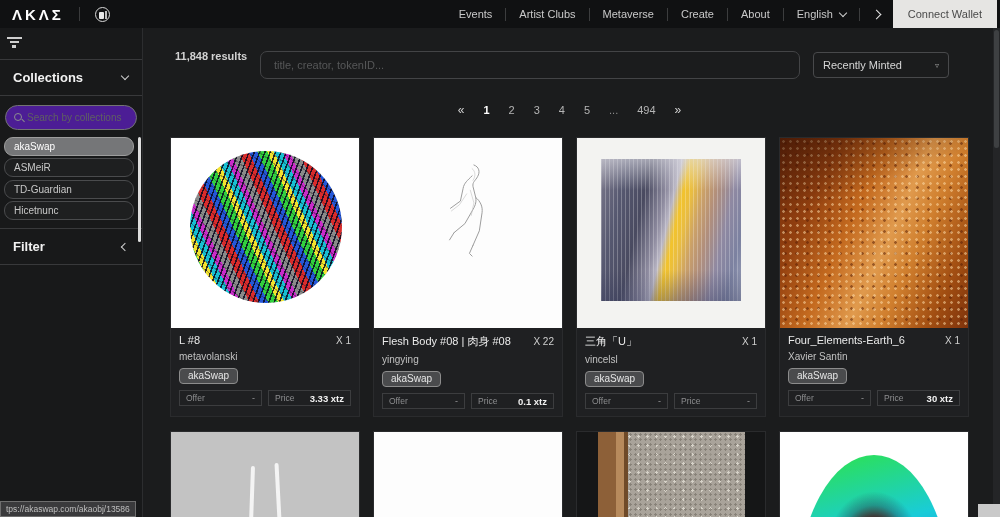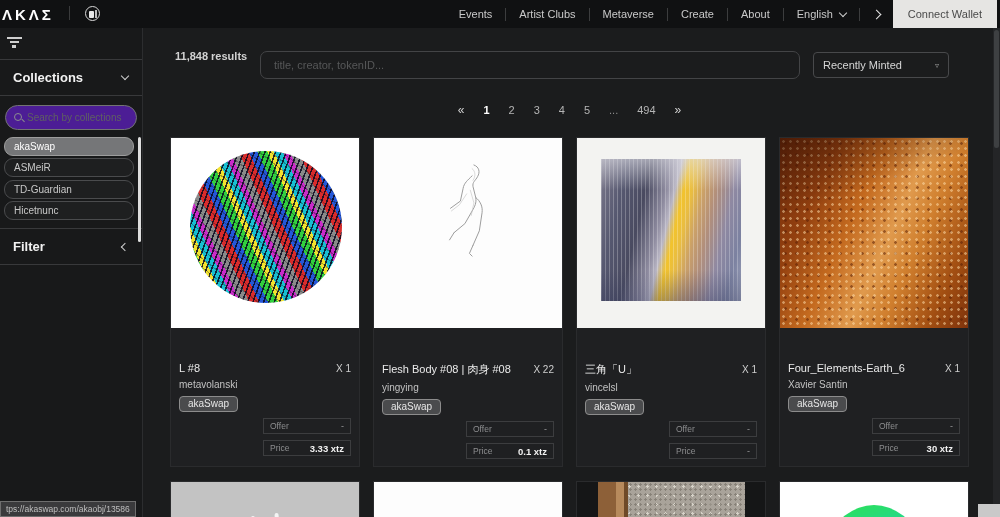--- a/index.html
+++ b/index.html
@@ -6,21 +6,21 @@
   html,body { width:1000px; height:517px; overflow:hidden; background:#1b1c1d;
     font-family:"Liberation Sans", sans-serif; }
   .chev { display:inline-block; width:6px; height:6px; border-right:1.6px solid #cfcfcf; border-bottom:1.6px solid #cfcfcf; }
   .chev.down { transform:rotate(45deg); margin-top:-3px; }
   .chev.left { transform:rotate(135deg); }
   .chev.right { transform:rotate(-45deg); border-color:#e6e6e6; width:7px; height:7px; }
 
   
   .navbar { position:absolute; left:0; top:0; width:1000px; height:28px; background:#101112;
     display:flex; align-items:center; z-index:30; }
-  .logo-wrap { display:flex; align-items:flex-start; gap:15px; padding-left:2px; }
+  .logo-wrap { display:flex; align-items:center; gap:15px; padding-left:12px; }
   .logo-text { color:#fff; font-size:15px; font-weight:bold; letter-spacing:3px; cursor:pointer; }
   .logo-sep { width:1px; height:14px; background:#3a3b3c; }
   .logo-mark { width:15px; height:15px; border-radius:50%; border:1.3px solid #d8d8d8; position:relative; }
   .logo-mark:before { content:""; position:absolute; left:3px; top:4px; width:5px; height:7px; background:#e8e8e8; border-radius:1px; }
   .logo-mark:after { content:""; position:absolute; right:2px; top:3px; width:2px; height:8px; background:#bdbdbd; }
   .nav-right { margin-left:auto; display:flex; align-items:center; height:28px; }
   .nav-item { color:#c9c9c9; font-size:11px; padding:0 13px; height:28px; display:flex; align-items:center; gap:7px; cursor:pointer; }
   .nav-sep { width:1px; height:13px; background:#3c3d3e; }
   .connect-btn { height:28px; background:#e6e5e3; color:#4a4a4a; font-size:11px; padding:0 15px;
     display:flex; align-items:center; margin-right:3px; cursor:pointer; border:none; }
@@ -68,28 +68,28 @@
   .pg { padding:2px 5px; cursor:pointer; }
   .pg.current { color:#ffffff; font-weight:bold; }
   .pg.arrow { font-size:12px; color:#d2d2d2; }
   .pg.dots { color:#8b8b8b; cursor:default; }
 
   .grid { position:absolute; left:27px; top:109px; width:799px; display:grid;
     grid-template-columns:repeat(4,190px); column-gap:13px; row-gap:14px; }
   .card { width:190px; background:#1f2022; border:1px solid #2a2b2d; cursor:pointer; }
   .card.partial { height:90px; overflow:hidden; border-bottom:none; }
   .card-img { position:relative; width:188px; height:190px; overflow:hidden; background:#fff; }
-  .card-info { padding:6px 8px 7px 8px;margin-top:28px; }
+  .card-info { padding:6px 8px 7px 8px; }
   .t-row { display:flex; justify-content:space-between; align-items:baseline; }
   .title { color:#eaeaea; font-size:11px; white-space:nowrap; overflow:hidden; text-overflow:ellipsis; }
   .edition { color:#cfcfcf; font-size:10px; margin-left:6px; flex:none; }
   .creator { color:#c2c2c2; font-size:10px; margin-top:5px; }
   .badge { display:inline-block; margin-top:6px; font-size:10px; color:#e6e6e6; background:#4a4b4d;
     border:1px solid #8c8c8c; border-radius:4px; padding:1px 8px 2px 8px; cursor:pointer; }
-  .pr-rows { margin-top:6px; display:flex; flex-direction:column; align-items:flex-end; gap:6px; }
+  .pr-rows { margin-top:6px; display:flex; flex-direction:row; align-items:flex-end; gap:6px; }
   .pr-row { width:88px; height:16px; border:1px solid #3c3d3f; display:flex; justify-content:space-between;
     align-items:center; padding:0 6px; }
   .pr-label { color:#8d8e90; font-size:8.5px; }
   .pr-val { color:#9a9b9d; font-size:9px; }
   .pr-val.price { color:#f2f2f2; font-weight:bold; font-size:9.5px; }
 
   
   .art-glitch { background:#fff; }
   .art-glitch .orb { position:absolute; left:19px; top:13px; width:152px; height:152px; border-radius:50%;
     background:

